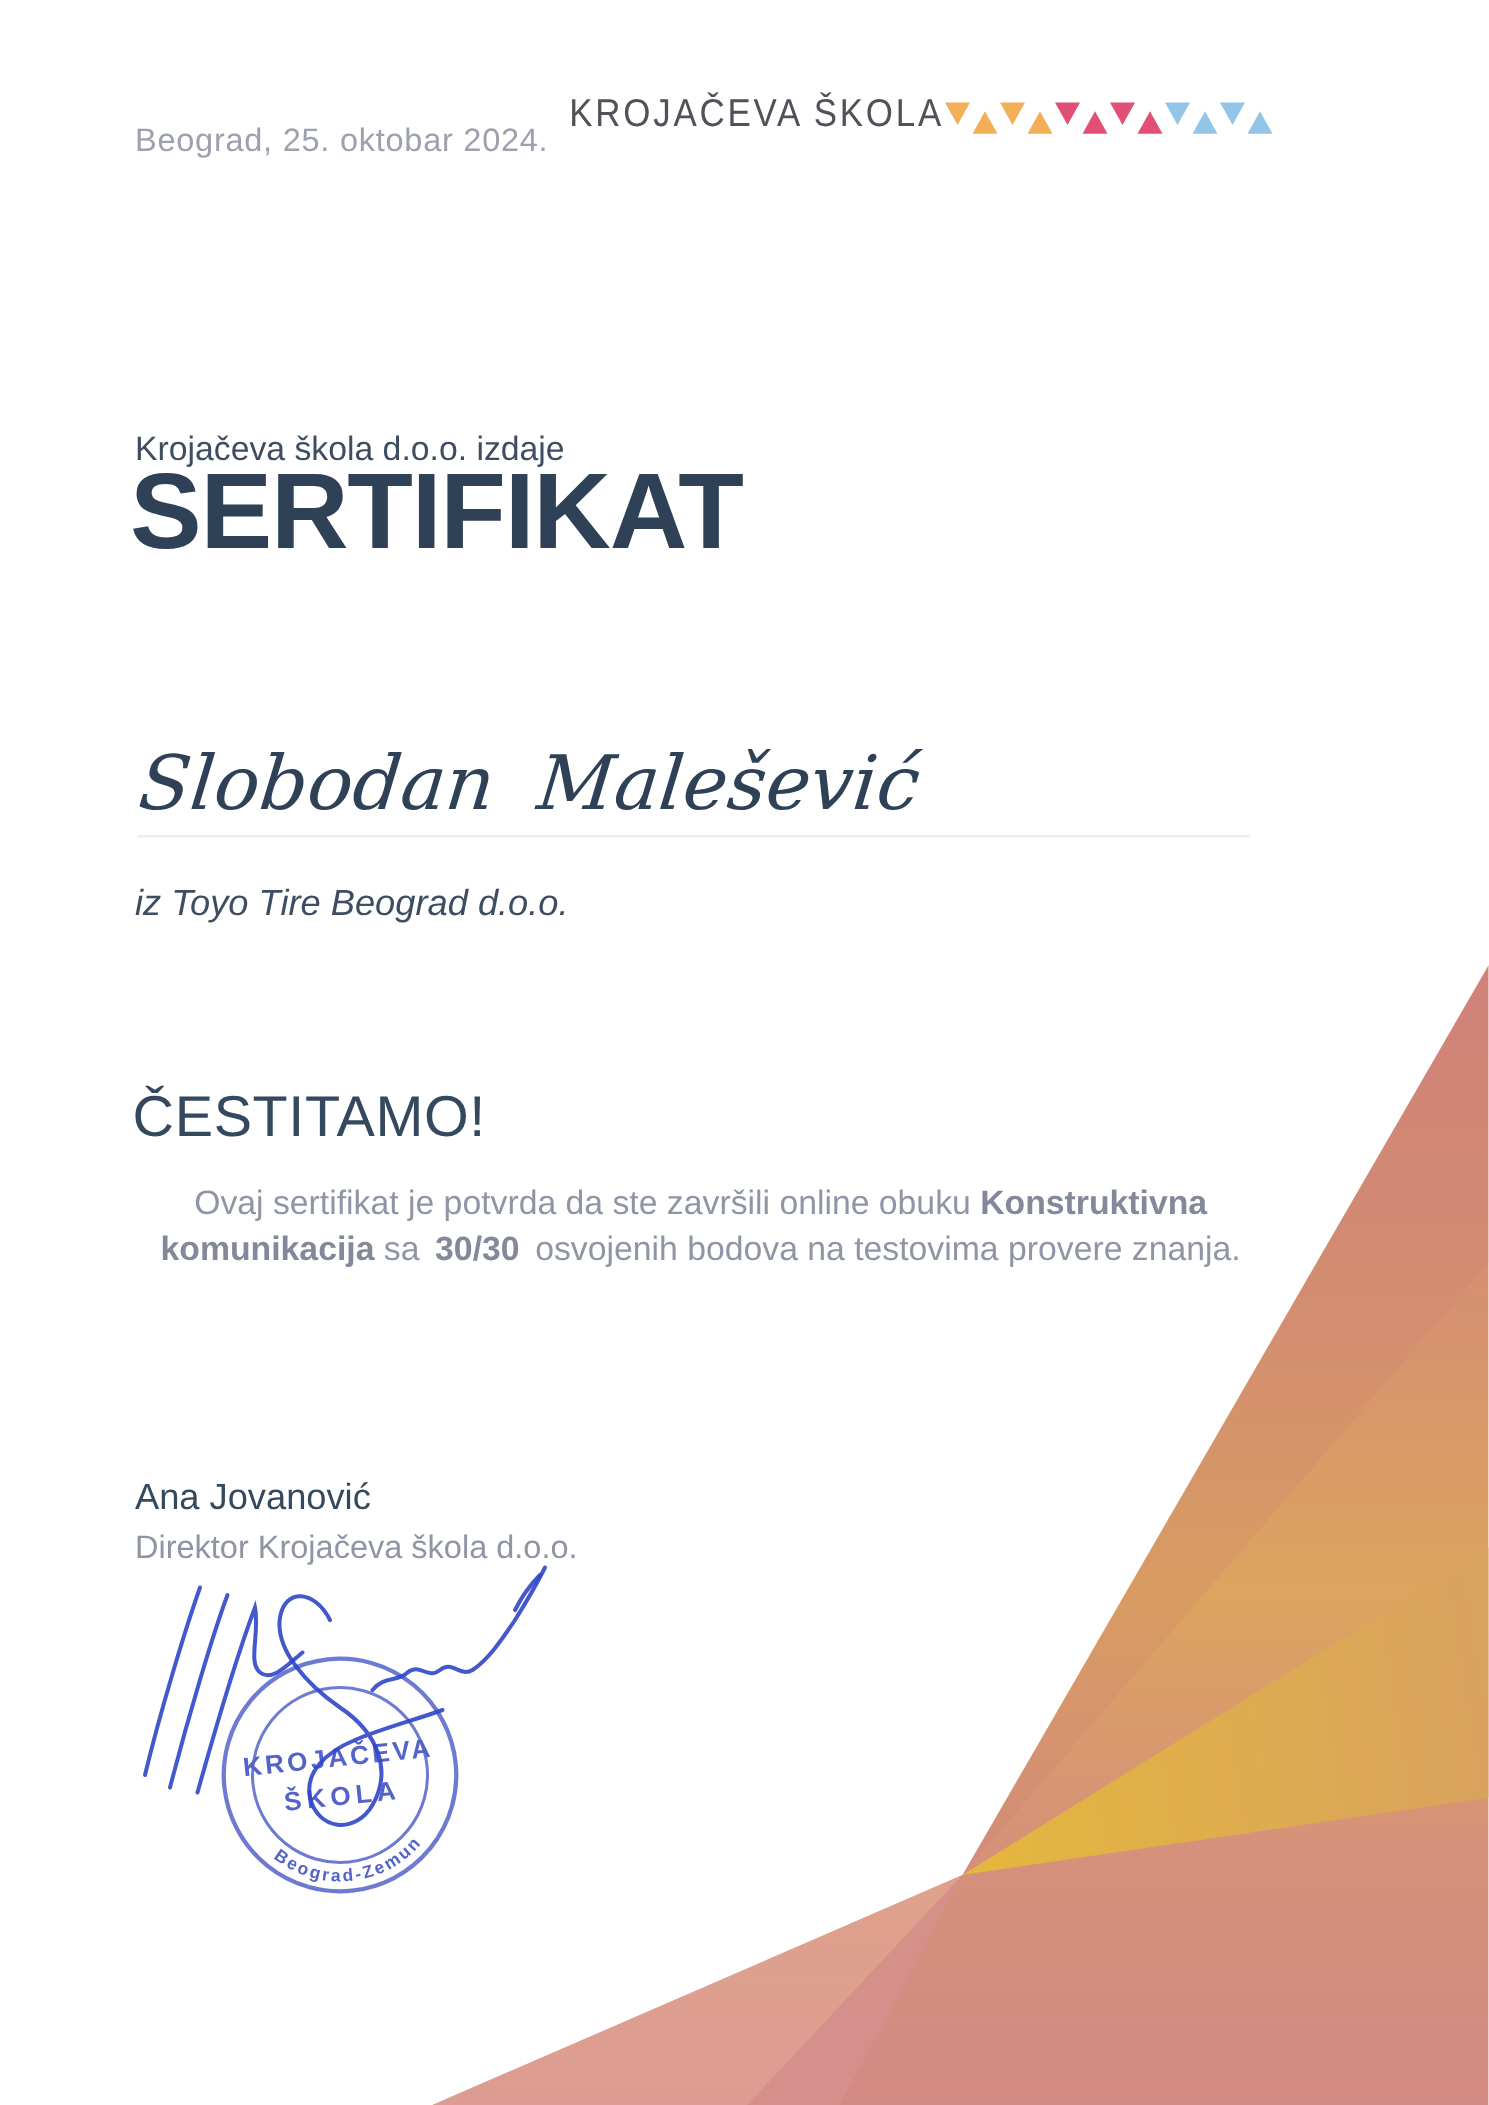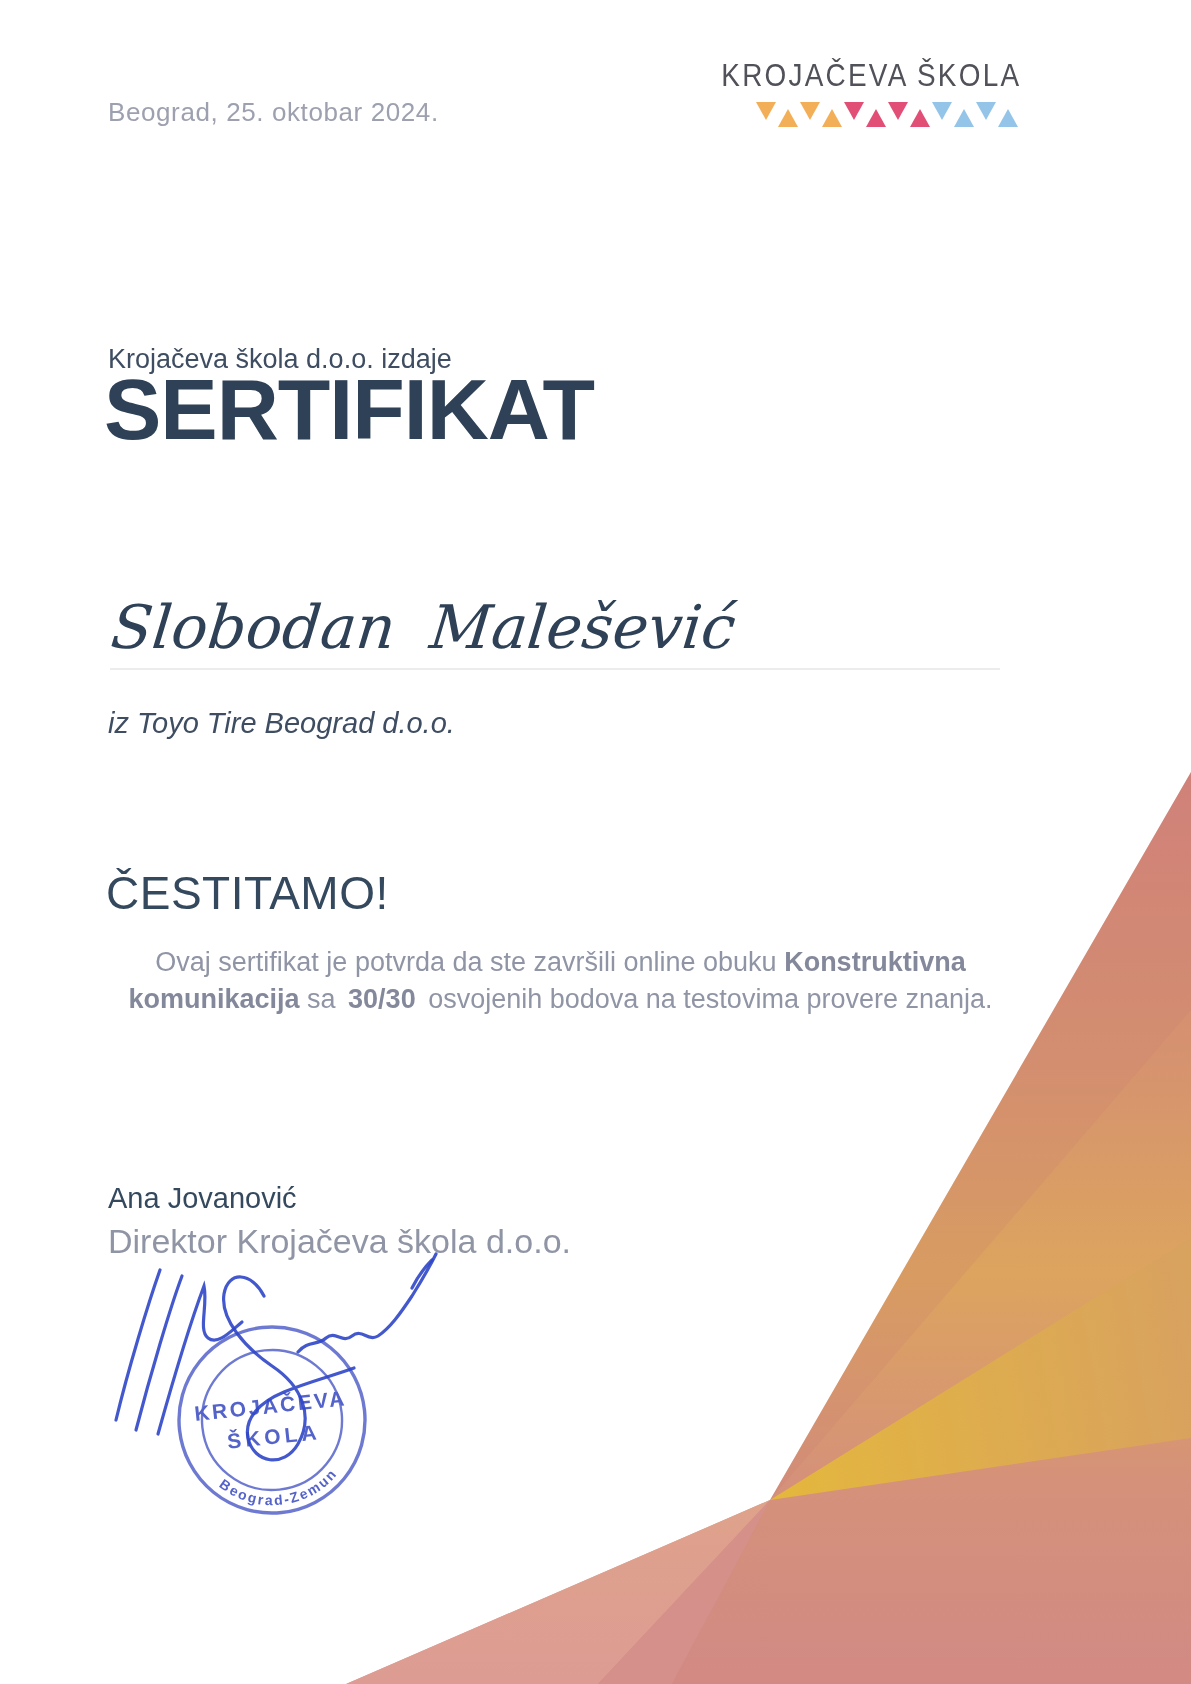--- a/index.html
+++ b/index.html
@@ -4,21 +4,21 @@
 <style>
   html,body{margin:0;padding:0;background:#fff;}
   .page{position:relative;width:1191px;height:1684px;background:#fff;overflow:hidden;
         font-family:"Liberation Sans",sans-serif;}
   .abs{position:absolute;}
   .decor-svg{left:0;top:0;z-index:0;}
   .content{z-index:2;}
 
   .date-line{left:108px;top:97px;font-size:26px;letter-spacing:.6px;color:var(--date-gray,#9DA0AE);}
 
-  .logo{right:170px;top:58px;display:flex;flex-direction:column;align-items:flex-end;}
+  .logo{right:170px;top:73px;display:flex;flex-direction:row;align-items:center;}
   .logo-wordmark{font-size:31px;letter-spacing:2.5px;color:var(--logo-text,#515259);
                  transform:scaleX(.9);transform-origin:100% 50%;white-space:nowrap;}
   .logo-triangles{margin-top:7px;}
 
   .issuer-line{left:108px;top:344px;font-size:27px;color:var(--text-dark,#3E4D61);}
   .cert-title{left:104px;top:366px;font-size:86px;font-weight:800;letter-spacing:-1px;
               color:var(--title,#2E4156);line-height:1;}
 
   .name-rule{left:110px;top:668px;width:890px;height:2px;background:var(--rule,#ECECEC);z-index:1;}
   .recipient-name{left:108px;top:592px;font-family:"DejaVu Serif",serif;font-style:italic;
@@ -26,21 +26,21 @@
                   transform-origin:0 100%;white-space:nowrap;word-spacing:16px;z-index:2;}
   .recipient-company{left:108px;top:707px;font-size:29px;font-style:italic;color:var(--text-dark,#3E4D61);}
 
   .congrats-heading{left:106px;top:866px;font-size:46px;letter-spacing:.5px;color:var(--heading,#35495E);}
   .congrats-para{left:108px;top:944px;width:905px;font-size:27px;line-height:37px;
                  color:var(--body-muted,#9095A6);text-align:center;}
   .congrats-para b{font-weight:700;color:#84889B;}
   .score{margin:0 5px;}
 
   .signer-name{left:108px;top:1182px;font-size:29px;color:var(--heading,#35495E);}
-  .signer-title{left:108px;top:1222px;font-size:34px;color:var(--body-muted,#9095A6);}
+  .signer-title{left:108px;top:1222px;font-size:26px;color:var(--body-muted,#9095A6);}
 
   .sig-stamp-svg{left:70px;top:1230px;z-index:3;}
   .stamp-text{font-family:"Liberation Sans",sans-serif;font-weight:700;
               fill:var(--stamp-ink,#3D4EC2);}
   .sig-path{fill:none;stroke:var(--sig-ink,#2F46C8);stroke-width:3.2;stroke-linecap:round;opacity:.9;}
   .stamp-ring{fill:none;stroke:var(--stamp-ink,#3D4EC2);opacity:.85;}
 
   .tri-o{fill:var(--logo-orange,#F3AF57);} .tri-p{fill:var(--logo-pink,#E14F77);} .tri-b{fill:var(--logo-blue,#94C5E8);}
 </style>
 </head>

